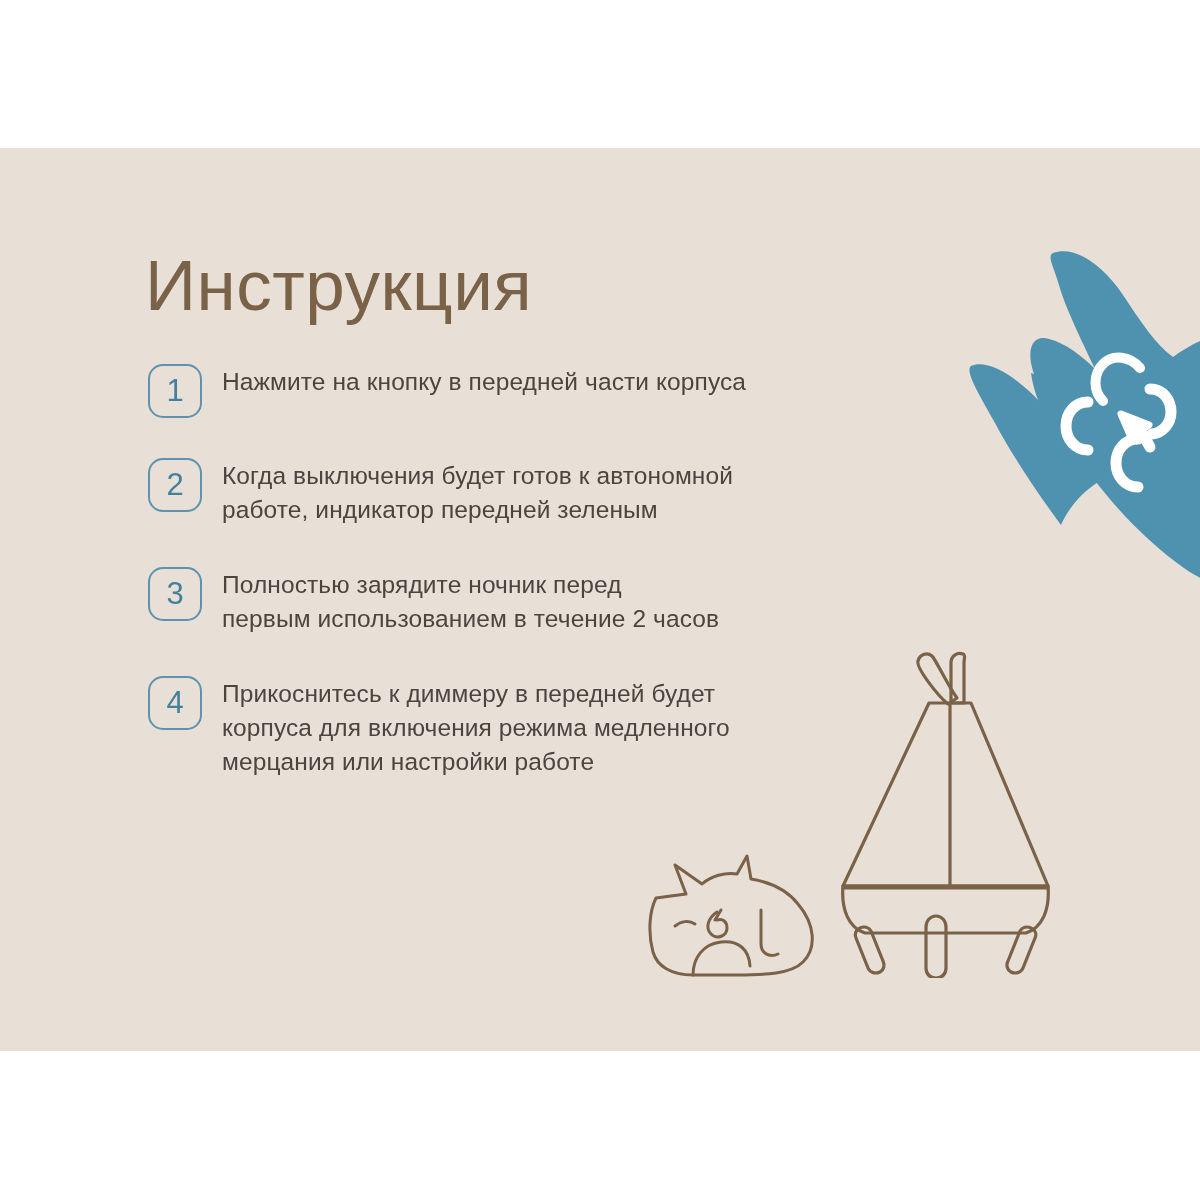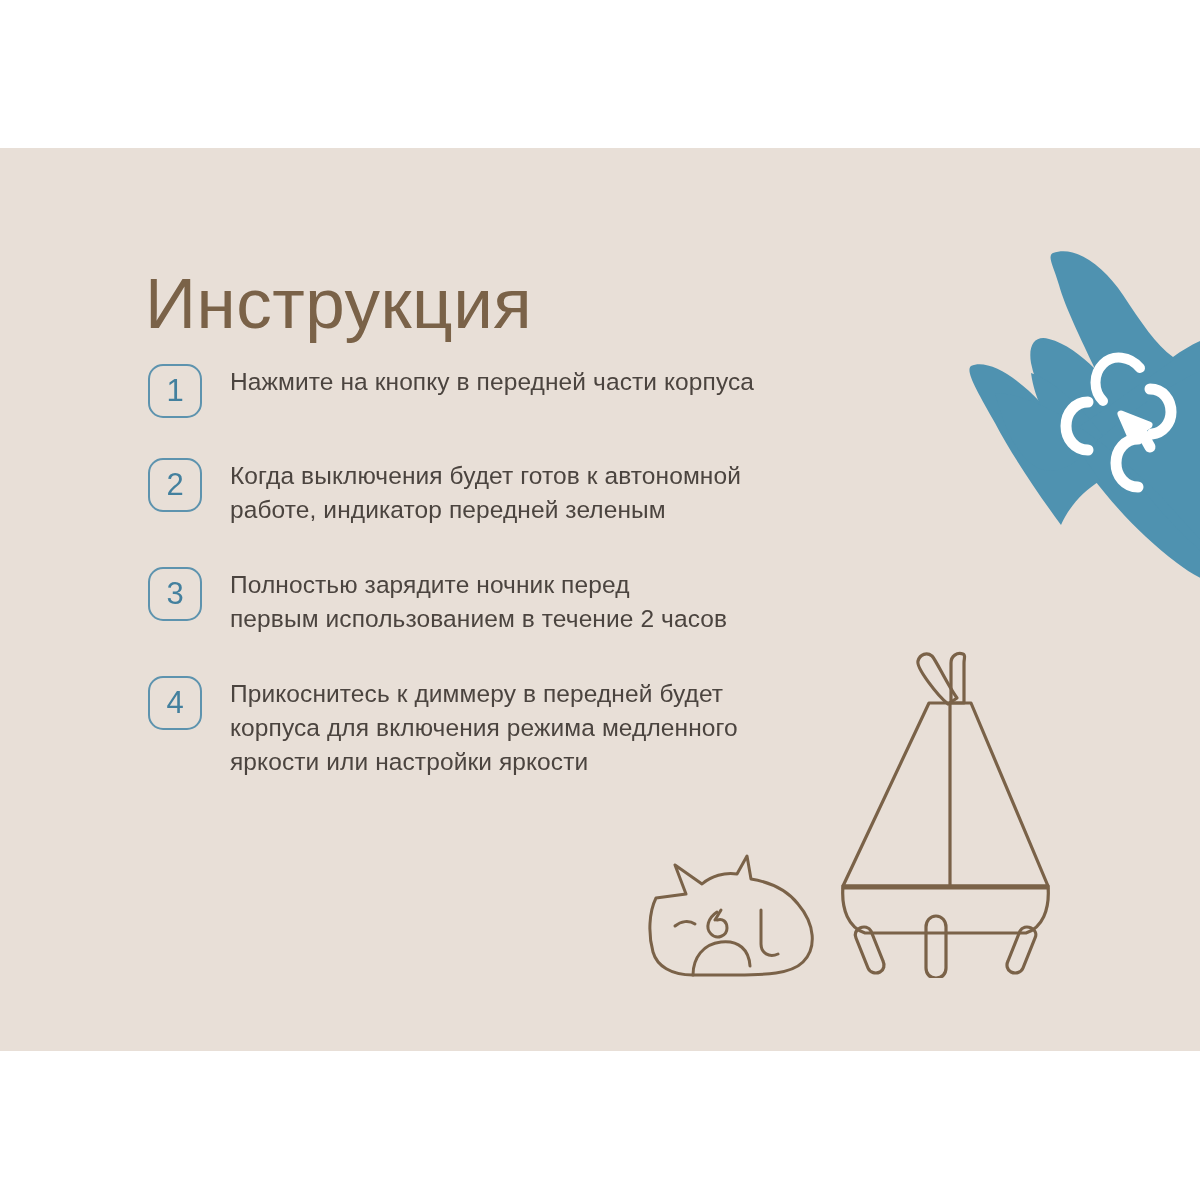--- a/index.html
+++ b/index.html
@@ -29,21 +29,21 @@
     width: 1200px;
     height: 903px;
     background: #e8dfd7;
     overflow: hidden;
   }
 
   
   #title {
     position: absolute;
     left: 145px;
-    top: 105px;
+    top: 87px;
     font-size: 71px;
     line-height: 1;
     font-weight: 400;
     color: #7a6248;
     letter-spacing: 0.5px;
     white-space: nowrap;
     margin-top: 15px;
   }
 
   
@@ -80,21 +80,21 @@
   .step-text {
     flex: 1 1 auto;
     margin-left: 20px;
     color: #4b443f;
     font-size: 24.5px;
     line-height: 34px;
     font-weight: 400;
     letter-spacing: 0.1px;
     padding-top: 3px;
   }
-  .step-line { display: block; margin-left: 8px; }
+  .step-line { display: block; }
 
   
   #step-1 { margin-bottom: 38px; }
   #step-2 { margin-bottom: 38px; }
   #step-3 { margin-bottom: 38px; }
 
   
   .art { position: absolute; }
 
   #blue-cat { left: 935px; top: 75px; }
@@ -226,19 +226,19 @@
           <span class="step-line">Полностью зарядите ночник перед</span>
           <span class="step-line">первым использованием в течение 2 часов</span>
         </div>
       </div>
 
       <div class="step" id="step-4">
         <div class="step-badge">4</div>
         <div class="step-text">
           <span class="step-line">Прикоснитесь к диммеру в передней будет</span>
           <span class="step-line">корпуса для включения режима медленного</span>
-          <span class="step-line">яркости или настройки яркости</span>
+          <span class="step-line">мерцания или настройки работе</span>
         </div>
       </div>
 
     </div>
   </div>
 </div>
 
 </body></html>

